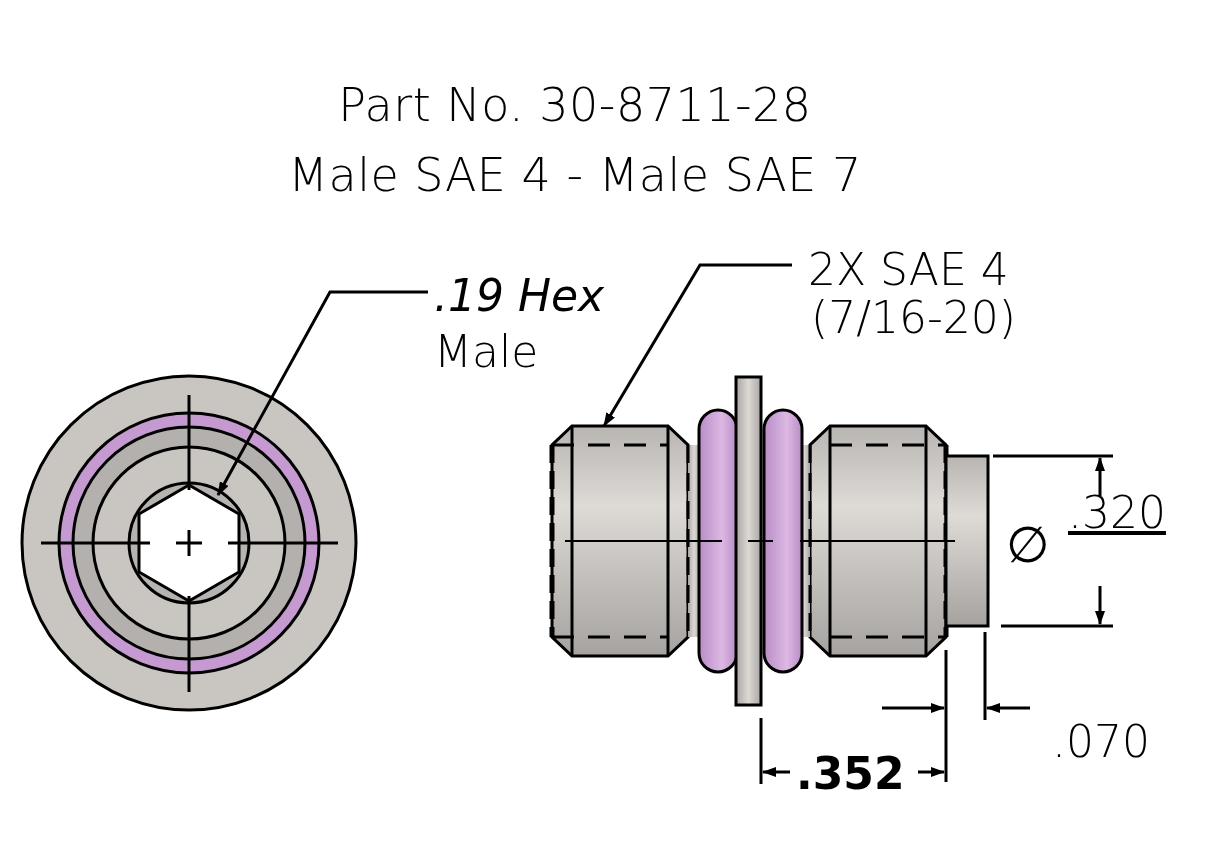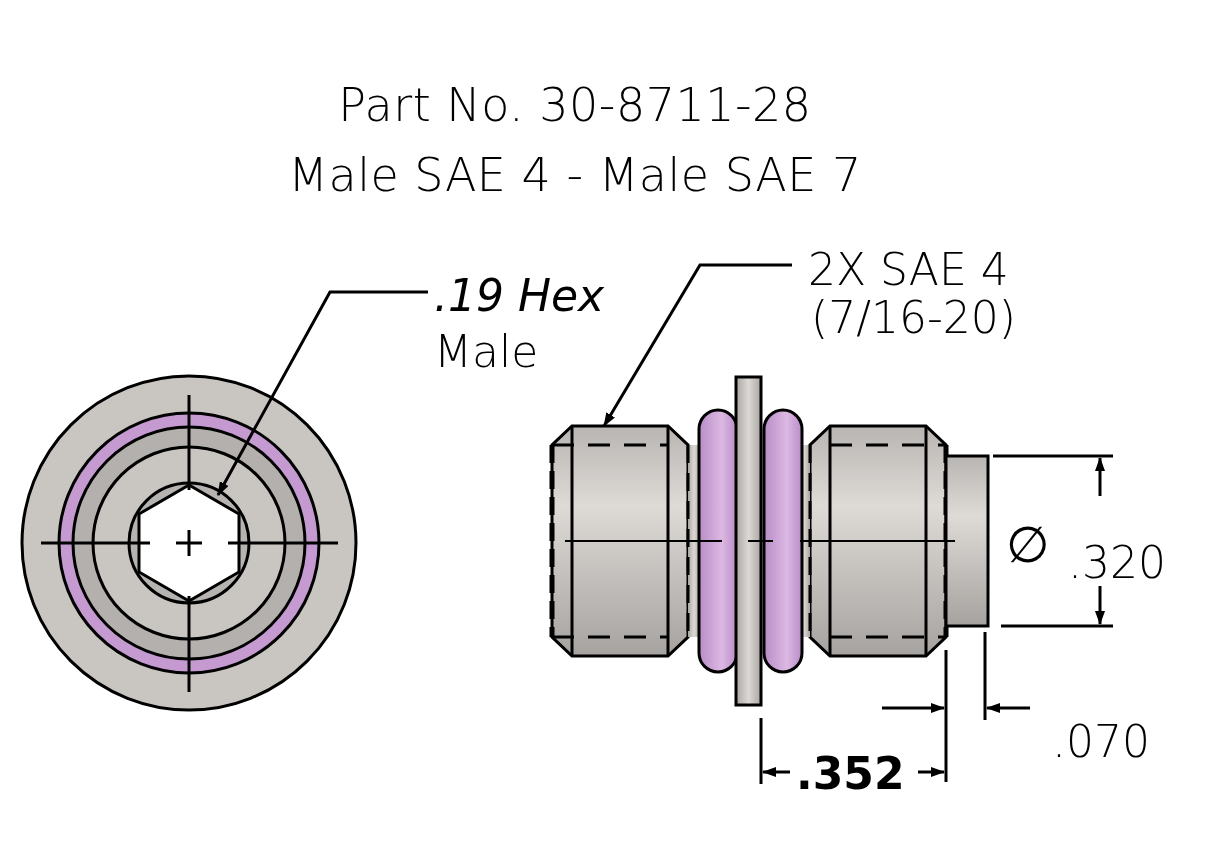--- a/index.html
+++ b/index.html
@@ -109,16 +109,16 @@
   </g>
 </svg>
 
 <div class="label" style="left:434px; top:270px;font-style:italic;">.19 Hex</div>
 <div class="label" style="left:434px; top:326px;">Male</div>
 
 <div class="label" style="left:800px; top:244px;margin-left:8px;">2X SAE 4</div>
 <div class="label" style="left:800px; top:292px;margin-left:11px;">(7/16-20)</div>
 
 <div class="label" style="left:1006px; top:515px; font-size:50px;">∅</div>
-<div class="label" style="left:1068px; top:537px;">.320</div>
+<div class="label" style="left:1068px; top:487px;text-decoration:underline;">.320</div>
 
 <div class="label" style="left:1052px; top:716px;">.070</div>
 <div class="label" style="left:796px; top:748px;font-weight:bold;">.352</div>
 
 </body></html>

